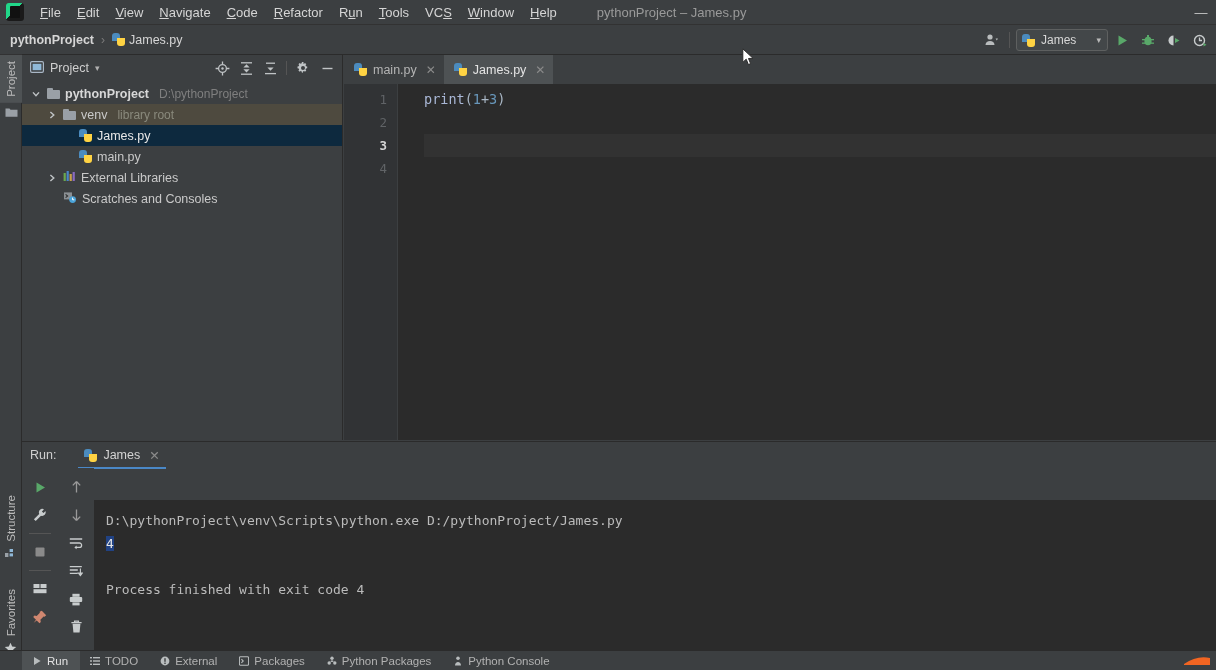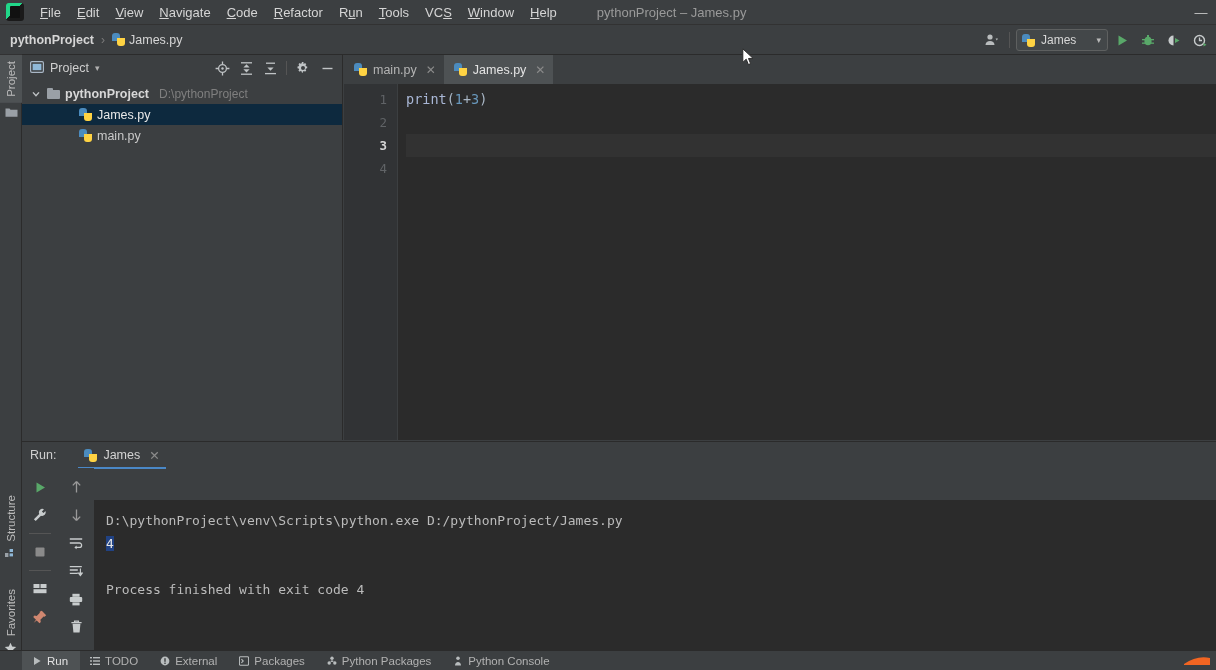--- a/index.html
+++ b/index.html
@@ -117,21 +117,21 @@
     font-family:"DejaVu Sans Mono", monospace; font-size:12.5px;
   }
   .ln { height:23px; line-height:23px; padding-right:10px; color:#606366; }
   .ln.cur { color:#d4d4d4; font-weight:bold; }
   .gutter-sep { position:absolute; left:53px; top:0; width:1px; height:356px; background:#3c3f41; }
   .code {
     position:absolute; left:54px; top:0; right:0; height:356px;
     padding:4px 0 0 8px;
     font-family:"DejaVu Sans Mono", monospace; font-size:13.5px;
   }
-  .cline { height:23px; line-height:23px; white-space:pre; }
+  .cline { height:23px; line-height:23px; white-space:pre;margin-left:18px; }
   .cline.curline { background:#323232; }
   .k-fn { color:#a9b7d6; }
   .k-num { color:#6897bb; }
   .k-pn { color:#a9b7c6; }
 
   
   .run { position:absolute; left:22px; top:441px; width:1194px; height:209px; background:#3c3f41; }
   .run-head { height:27px; display:flex; align-items:center; background:#3c3f41; border-top:1px solid #2b2b2b; }
   .run-lbl { margin-left:8px; color:#cfcfcf; font-size:12.5px; }
   .run-tab {
@@ -344,35 +344,72 @@
               <path d="M2 3.4 L5 6.8 L8 3.4" stroke="#c0c4c6" stroke-width="1.4" fill="none"></path>
             </svg>
           </span>
           <span class="folder">
             <b></b>
             <i></i>
           </span>
           <span class="tlabel bold">pythonProject</span>
           <span class="tsub" style="margin-left: 5px;">D:\pythonProject</span>
         </div>
+        <div class="trow hl" style="padding-left: 24px;">
+          <span class="arrow">
+            <svg width="10" height="10" viewBox="0 0 10 10">
+              <path d="M3.4 2 L6.8 5 L3.4 8" stroke="#c0c4c6" stroke-width="1.4" fill="none"></path>
+            </svg>
+          </span>
+          <span class="folder">
+            <b></b>
+            <i></i>
+          </span>
+          <span class="tlabel">venv</span>
+          <span class="tsub dim" style="margin-left: 5px;">library root</span>
+        </div>
         <div class="trow sel" style="padding-left: 40px;">
           <span class="arrow"></span>
           <span class="pyicon">
             <span class="b"></span>
             <span class="y"></span>
           </span>
           <span class="tlabel">James.py</span>
         </div>
         <div class="trow" style="padding-left: 40px;">
           <span class="arrow"></span>
           <span class="pyicon">
             <span class="b"></span>
             <span class="y"></span>
           </span>
           <span class="tlabel">main.py</span>
+        </div>
+        <div class="trow" style="padding-left: 24px;">
+          <span class="arrow">
+            <svg width="10" height="10" viewBox="0 0 10 10">
+              <path d="M3.4 2 L6.8 5 L3.4 8" stroke="#c0c4c6" stroke-width="1.4" fill="none"></path>
+            </svg>
+          </span>
+          <span><svg width="13" height="12" viewBox="0 0 13 12">
+              <rect x="0.6" y="3" width="2.2" height="8" fill="#6aa84f"></rect>
+              <rect x="3.6" y="1" width="2.2" height="10" fill="#4a86c8"></rect>
+              <rect x="6.6" y="4" width="2.2" height="7" fill="#c8a24a"></rect>
+              <rect x="9.6" y="2" width="2.2" height="9" fill="#8a6ac0"></rect>
+            </svg></span>
+          <span class="tlabel">External Libraries</span>
+        </div>
+        <div class="trow" style="padding-left: 24px;">
+          <span class="arrow"></span>
+          <span><svg width="14" height="13" viewBox="0 0 14 13">
+              <path d="M1 1.4h8v7H1z" fill="#8a8f93"></path>
+              <path d="M2.6 3.4l2 1.6-2 1.6" stroke="#2b2b2b" stroke-width="1.1" fill="none"></path>
+              <circle cx="9.6" cy="8.6" r="3.4" fill="#4aa3d8"></circle>
+              <path d="M9.6 6.6v2.2h1.7" stroke="#fff" stroke-width="1" fill="none"></path>
+            </svg></span>
+          <span class="tlabel">Scratches and Consoles</span>
         </div>
       </div>
   </div>
 
   <div class="ed">
     <div class="tabs" id="ed-tabs">
         <div class="tab">
           <span class="pyicon">
             <span class="b"></span>
             <span class="y"></span>

